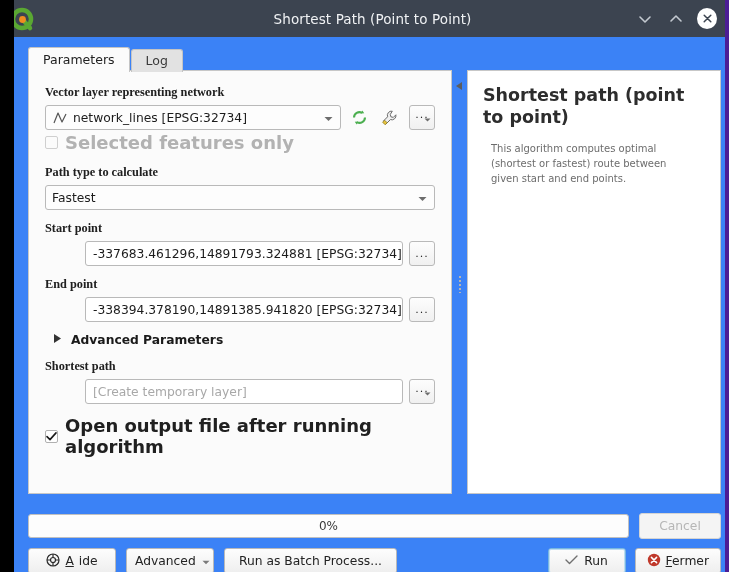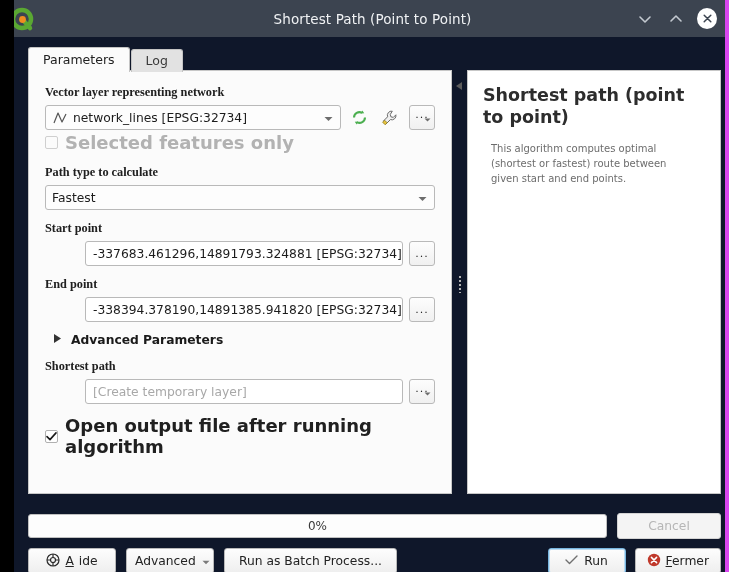--- a/index.html
+++ b/index.html
@@ -20,21 +20,21 @@
   
   .window {
     position: absolute;
     left: 14px;
     top: 0px;
     width: 715px;
     height: 572px;
     background: #efefef;
     overflow: hidden;
     box-sizing: border-box;
-    border-right: 4px solid #d946ef;
+    border-right: 4px solid #4c1d95;
   }
 
   
   .titlebar {
     position: relative;
     height: 37px;
     background: #3c4450;
     display: flex;
     align-items: center;
   }
@@ -77,21 +77,21 @@
     background: #ffffff;
     display: flex;
     align-items: center;
     justify-content: center;
   }
 
   
   .dialog-body {
     position: relative;
     height: 535px;
-    background: #0f172a;
+    background: #3b82f6;
   }
 
   
   .tabbar {
     position: absolute;
     left: 14px;
     top: 10px;
     display: flex;
     align-items: flex-end;
     z-index: 3;
@@ -336,21 +336,21 @@
     align-items: center;
     justify-content: center;
     gap: 6px;
     padding: 0 13px;
     font-size: 12.3px;
     color: #232323;
     box-sizing: border-box;
     white-space: nowrap;
   }
   .btn.disabled { color: #b6b6b6; background: #f4f4f4; border-color: #d4d4d4; }
-  .btn.cancel { width: 104px; padding: 6px; }
+  .btn.cancel { width: 82px; padding: 6px; }
 
   
   .btnbar {
     position: absolute;
     left: 14px;
     top: 511px;
     width: 693px;
     display: flex;
     align-items: center;
   }

